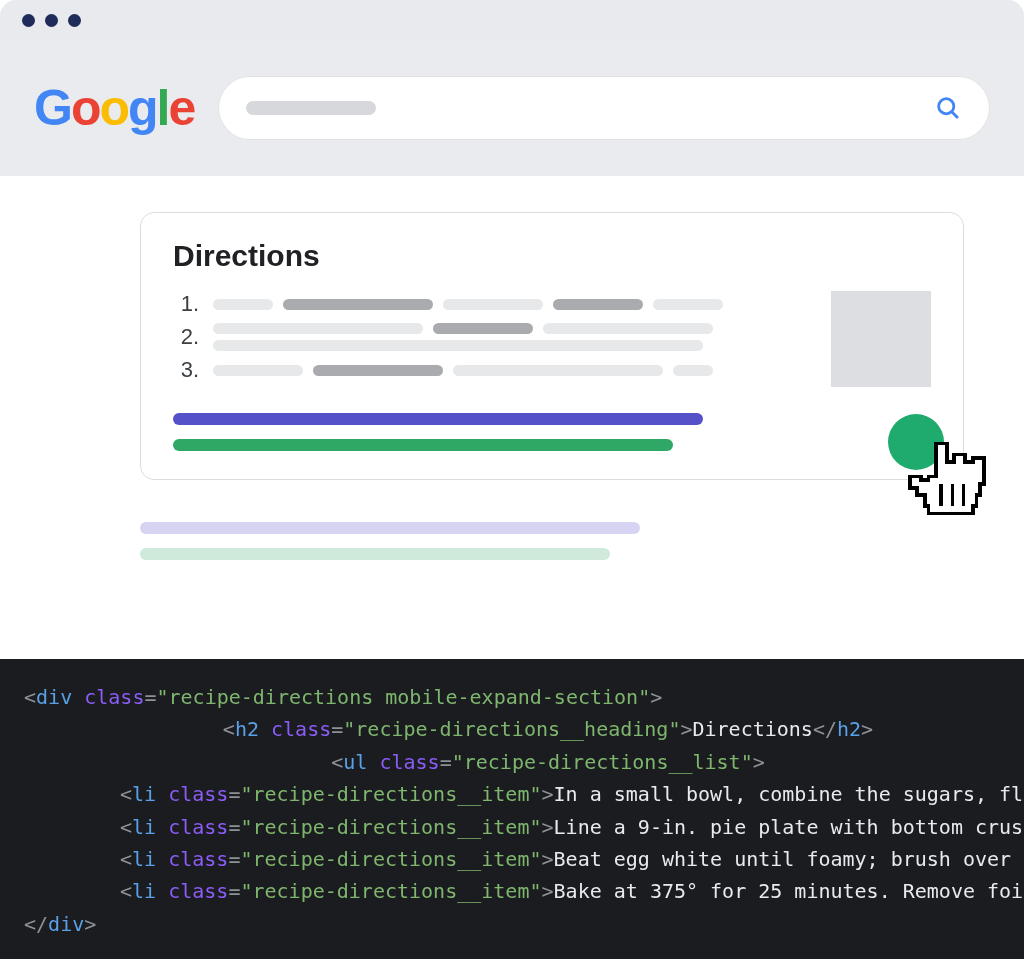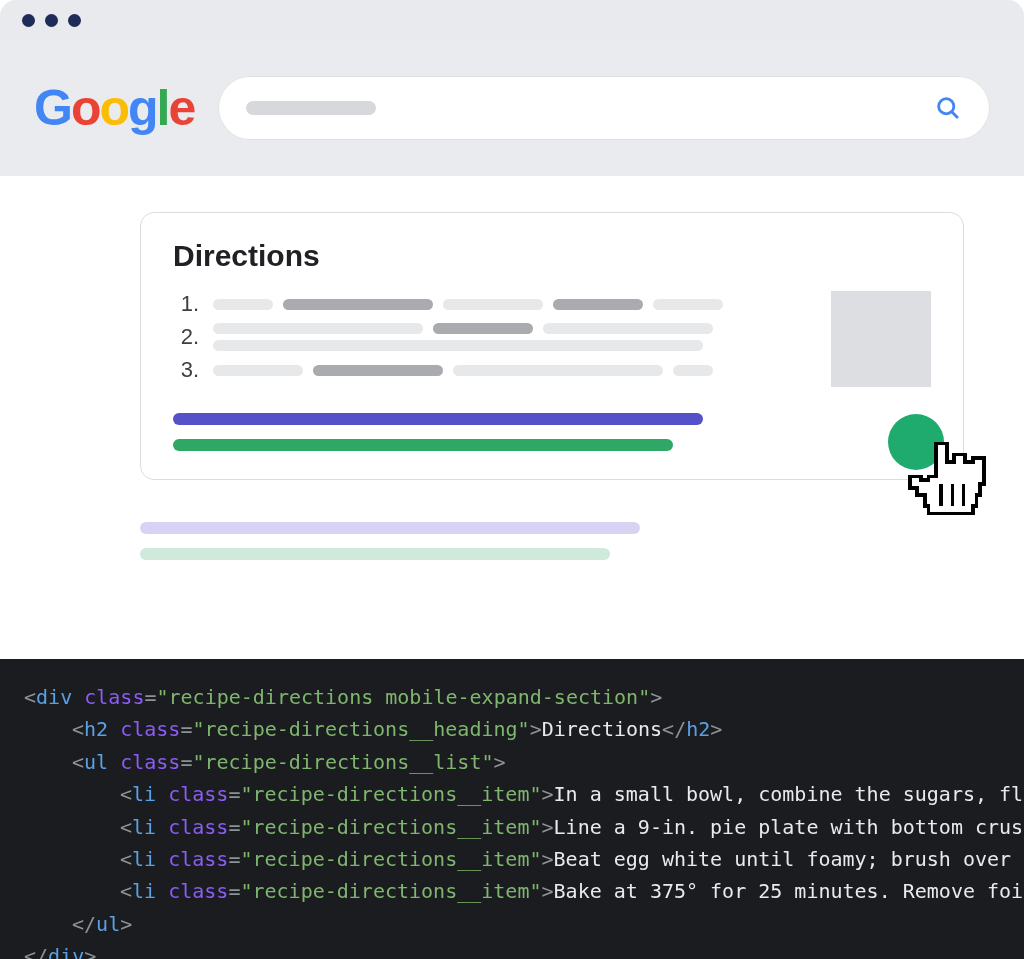--- a/index.html
+++ b/index.html
@@ -45,21 +45,21 @@
   .faded .purple { background:#d6d4f2; }
   .faded .green  { background:#cfe9db; }
 
   
   .action-dot    { position:absolute; right:80px; top:414px; width:56px; height:56px; border-radius:50%; background:#1fab6e; }
   .cursor        { position:absolute; right:36px; top:436px; width:86px; height:96px; }
 
   
   .code-panel    { position:absolute; left:0; right:0; bottom:0; height:300px; background:#1a1c1f; color:#e8eaed; font-family:"Menlo","Consolas",monospace; font-size:20px; line-height:1.62; padding:22px 0 0 24px; overflow:hidden; }
   .line          { white-space:pre; }
-  .indent1       { padding-left:48px; }
+  .indent1       { padding-left:48px;text-align:center; }
   .indent2       { padding-left:96px; }
   .pun  { color:#8e9297; }      
   .tag  { color:#5aa0e6; }      
   .attr { color:#8b5cf6; }      
   .str  { color:#7fb66e; }      
   .txt  { color:#e8eaed; }
 </style>
 </head>
 <body>
 
@@ -161,18 +161,17 @@
     <div class="line indent1"><span class="pun">&lt;</span><span class="tag">ul</span><span> </span><span class="attr">class</span><span class="pun">=</span><span class="str">"</span><span class="str">recipe-directions__list</span><span class="str">"</span><span class="pun">&gt;</span></div>
 
     <div class="line indent2"><span class="pun">&lt;</span><span class="tag">li</span><span> </span><span class="attr">class</span><span class="pun">=</span><span class="str">"</span><span class="str">recipe-directions__item</span><span class="str">"</span><span class="pun">&gt;</span><span class="txt">In a small bowl, combine the sugars, flo</span></div>
 
     <div class="line indent2"><span class="pun">&lt;</span><span class="tag">li</span><span> </span><span class="attr">class</span><span class="pun">=</span><span class="str">"</span><span class="str">recipe-directions__item</span><span class="str">"</span><span class="pun">&gt;</span><span class="txt">Line a 9-in. pie plate with bottom crust</span></div>
 
     <div class="line indent2"><span class="pun">&lt;</span><span class="tag">li</span><span> </span><span class="attr">class</span><span class="pun">=</span><span class="str">"</span><span class="str">recipe-directions__item</span><span class="str">"</span><span class="pun">&gt;</span><span class="txt">Beat egg white until foamy; brush over c</span></div>
 
     <div class="line indent2"><span class="pun">&lt;</span><span class="tag">li</span><span> </span><span class="attr">class</span><span class="pun">=</span><span class="str">"</span><span class="str">recipe-directions__item</span><span class="str">"</span><span class="pun">&gt;</span><span class="txt">Bake at 375° for 25 minutes. Remove foil</span></div>
 
-    <div class="line indent1"><span class="pun">&lt;/</span><span class="tag">ul</span><span class="pun">&gt;</span></div>
 
     <div class="line"><span class="pun">&lt;/</span><span class="tag">div</span><span class="pun">&gt;</span></div>
   </div>
 
 </div>
 
 </body></html>

